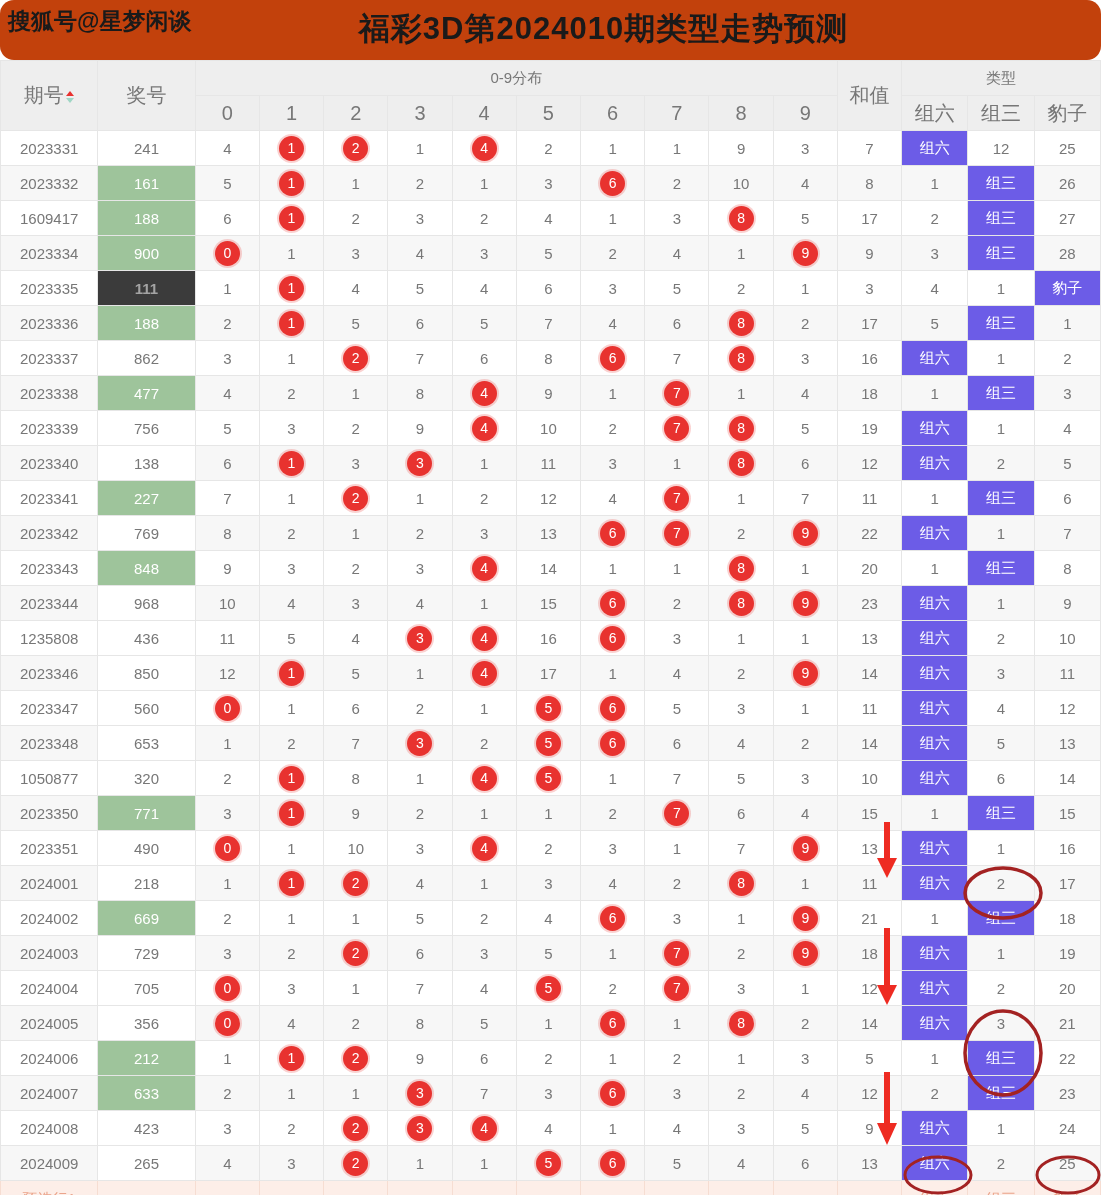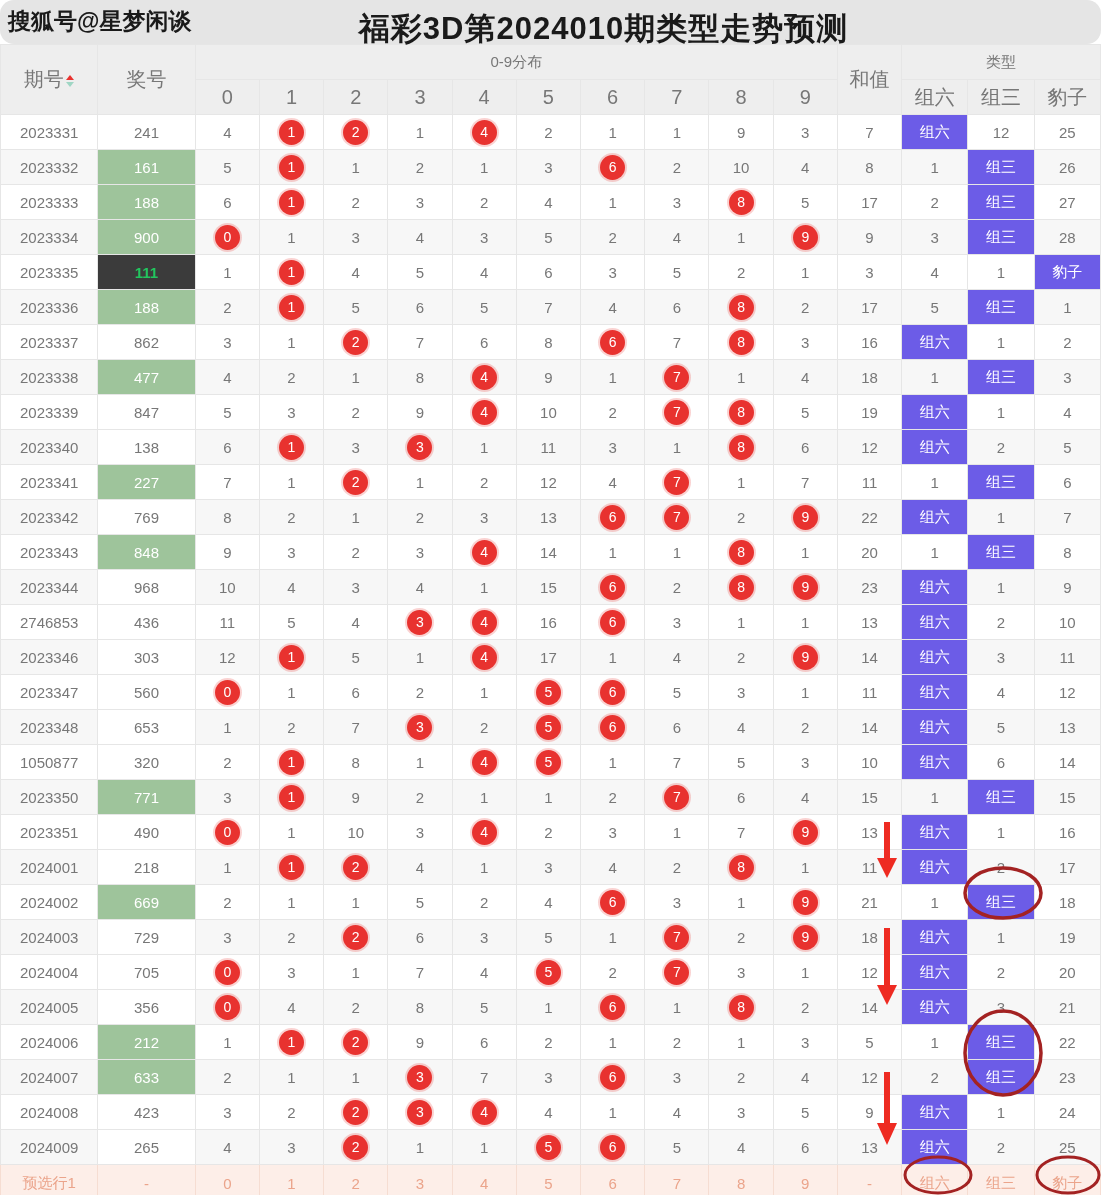--- a/index.html
+++ b/index.html
@@ -8,22 +8,22 @@
     background: #ffffff;
     font-family: "Liberation Sans", "DejaVu Sans", sans-serif;
     color: #666;
     -webkit-font-smoothing: antialiased;
   }
   .page { position: relative; width: 1101px; }
 
   
   .banner {
     position: relative;
-    height: 44px;
-    background: #e5e5e5;
+    height: 60px;
+    background: #c2410c;
     border-top-left-radius: 10px;
     border-top-right-radius: 10px;
     border-radius: 14px;
   }
   .watermark {
     position: absolute;
     left: 8px; top: 6px;
     font-size: 23px;
     font-weight: 700;
     color: #1a1a1a;
@@ -77,21 +77,21 @@
   col.c-z3     { width: 66px; }
   col.c-bz     { width: 66px; }
 
   
   tbody tr:nth-child(odd)  td { background: #ffffff; }
   tbody tr:nth-child(even) td { background: #f7f7f7; }
 
   
   td.award { color: #777; background:#fff !important; border-left:1px solid #dcdcdc; border-right:1px solid #dcdcdc;}
   td.award.green  { background: #9ec49b !important; color:#ffffff;margin-top:14px; }
-  td.award.dark   { background: #3b3b3b !important; color:#22c55e; font-weight:700; }
+  td.award.dark   { background: #3b3b3b !important; color:#a3a3a3; font-weight:700; }
   td.award.plain  { background: #ffffff !important; }
 
   
   .ball {
     display:inline-block;
     width: 25px; height: 25px;
     line-height: 25px;
     border-radius: 50%;
     background: #e8322f;
     color: #fff;
@@ -224,21 +224,21 @@
           <td><span class="ball">6</span></td>
           <td>2</td>
           <td>10</td>
           <td>4</td>
           <td class="sum">8</td>
           <td class="typ">1</td>
           <td class="typ on">组三</td>
           <td class="typ">26</td>
         </tr>
         <tr>
-          <td>2023333</td>
+          <td>1609417</td>
           <td class="award green">188</td>
           <td>6</td>
           <td><span class="ball">1</span></td>
           <td>2</td>
           <td>3</td>
           <td>2</td>
           <td>4</td>
           <td>1</td>
           <td>3</td>
           <td><span class="ball">8</span></td>
@@ -333,21 +333,21 @@
           <td><span class="ball">7</span></td>
           <td>1</td>
           <td>4</td>
           <td class="sum">18</td>
           <td class="typ">1</td>
           <td class="typ on">组三</td>
           <td class="typ">3</td>
         </tr>
         <tr>
           <td>2023339</td>
-          <td class="award plain">847</td>
+          <td class="award plain">756</td>
           <td>5</td>
           <td>3</td>
           <td>2</td>
           <td>9</td>
           <td><span class="ball">4</span></td>
           <td>10</td>
           <td>2</td>
           <td><span class="ball">7</span></td>
           <td><span class="ball">8</span></td>
           <td>5</td>
@@ -440,40 +440,40 @@
           <td><span class="ball">6</span></td>
           <td>2</td>
           <td><span class="ball">8</span></td>
           <td><span class="ball">9</span></td>
           <td class="sum">23</td>
           <td class="typ on">组六</td>
           <td class="typ">1</td>
           <td class="typ">9</td>
         </tr>
         <tr>
-          <td>2746853</td>
+          <td>1235808</td>
           <td class="award plain">436</td>
           <td>11</td>
           <td>5</td>
           <td>4</td>
           <td><span class="ball">3</span></td>
           <td><span class="ball">4</span></td>
           <td>16</td>
           <td><span class="ball">6</span></td>
           <td>3</td>
           <td>1</td>
           <td>1</td>
           <td class="sum">13</td>
           <td class="typ on">组六</td>
           <td class="typ">2</td>
           <td class="typ">10</td>
         </tr>
         <tr class="grpsep">
           <td>2023346</td>
-          <td class="award plain">303</td>
+          <td class="award plain">850</td>
           <td>12</td>
           <td><span class="ball">1</span></td>
           <td>5</td>
           <td>1</td>
           <td><span class="ball">4</span></td>
           <td>17</td>
           <td>1</td>
           <td>4</td>
           <td>2</td>
           <td><span class="ball">9</span></td>

